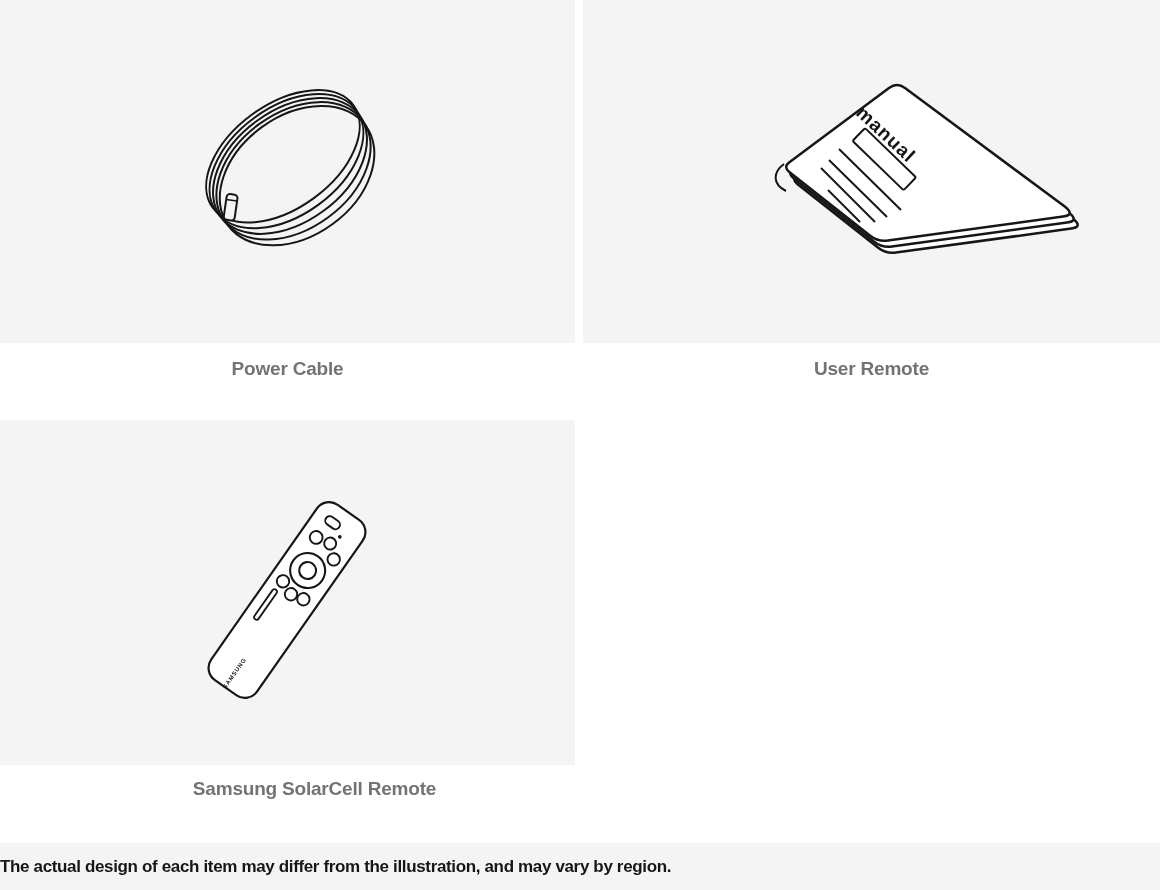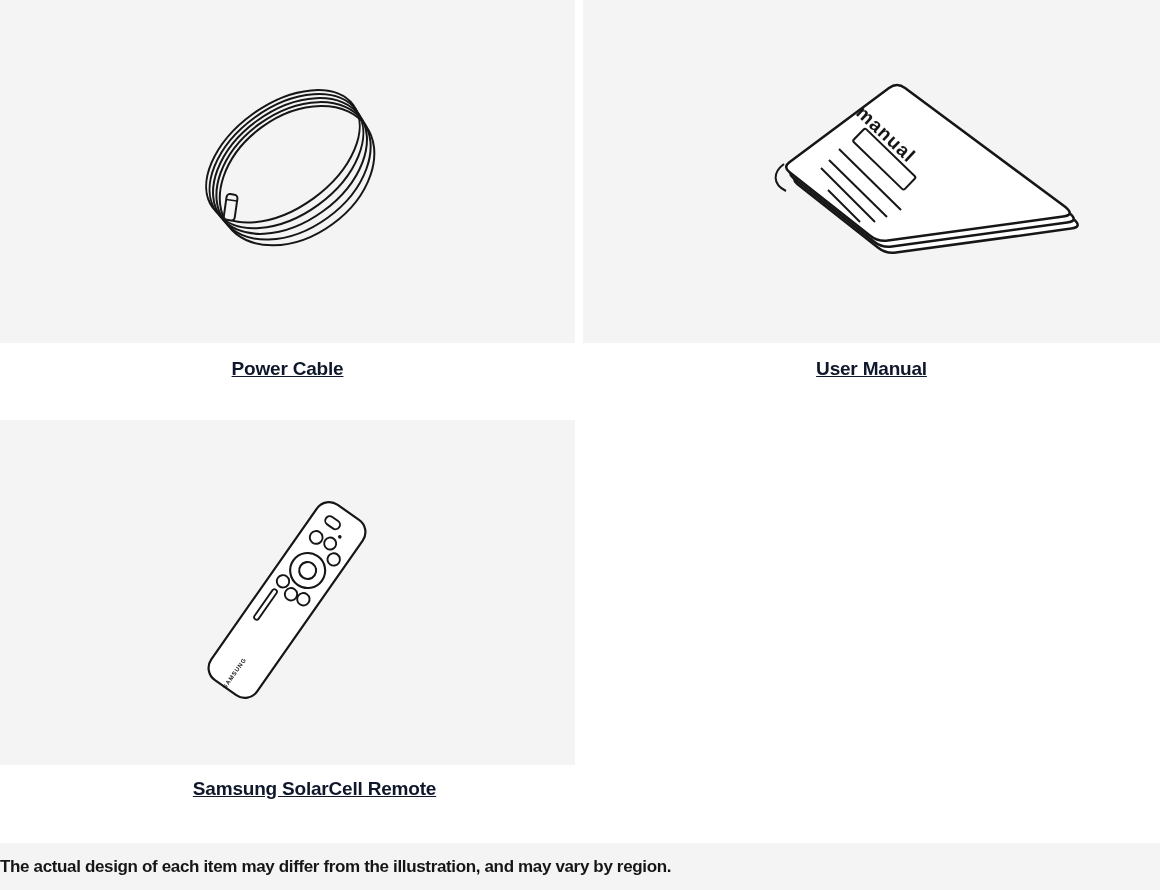--- a/index.html
+++ b/index.html
@@ -41,23 +41,22 @@
     display: flex;
     align-items: center;
     justify-content: center;
   }
   .caption.r1 { padding-bottom: 25px; }
   .caption.r2 { padding-bottom: 30px; }
   .caption span {
     font-size: 19px;
     font-weight: 700;
     letter-spacing: -0.2px;
-    color: #0f172a;
+    color: #737373;
     white-space: nowrap;
-    text-decoration: underline;
   }
   .footer {
     height: 47px;
     background: #f4f4f4;
     display: flex;
     align-items: center;
   }
   .footer span {
     font-size: 17px;
     font-weight: 700;
@@ -122,21 +121,21 @@
         </g>
       </svg>
     </div>
   </div>
 
   <div class="caption-row r1">
     <div class="caption r1 p-left">
       <span>Power Cable</span>
     </div>
     <div class="caption r1 p-right">
-      <span>User Manual</span>
+      <span>User Remote</span>
     </div>
   </div>
 
   <div class="row">
 
     <div class="panel p-left h-row2">
       <svg width="575" height="345" viewBox="0 0 575 345">
         <g transform="translate(287,180) rotate(35)" class="ill">
 
           <rect x="-28" y="-107" width="56" height="214" rx="15" fill="#ffffff" stroke-width="2.2"></rect>

